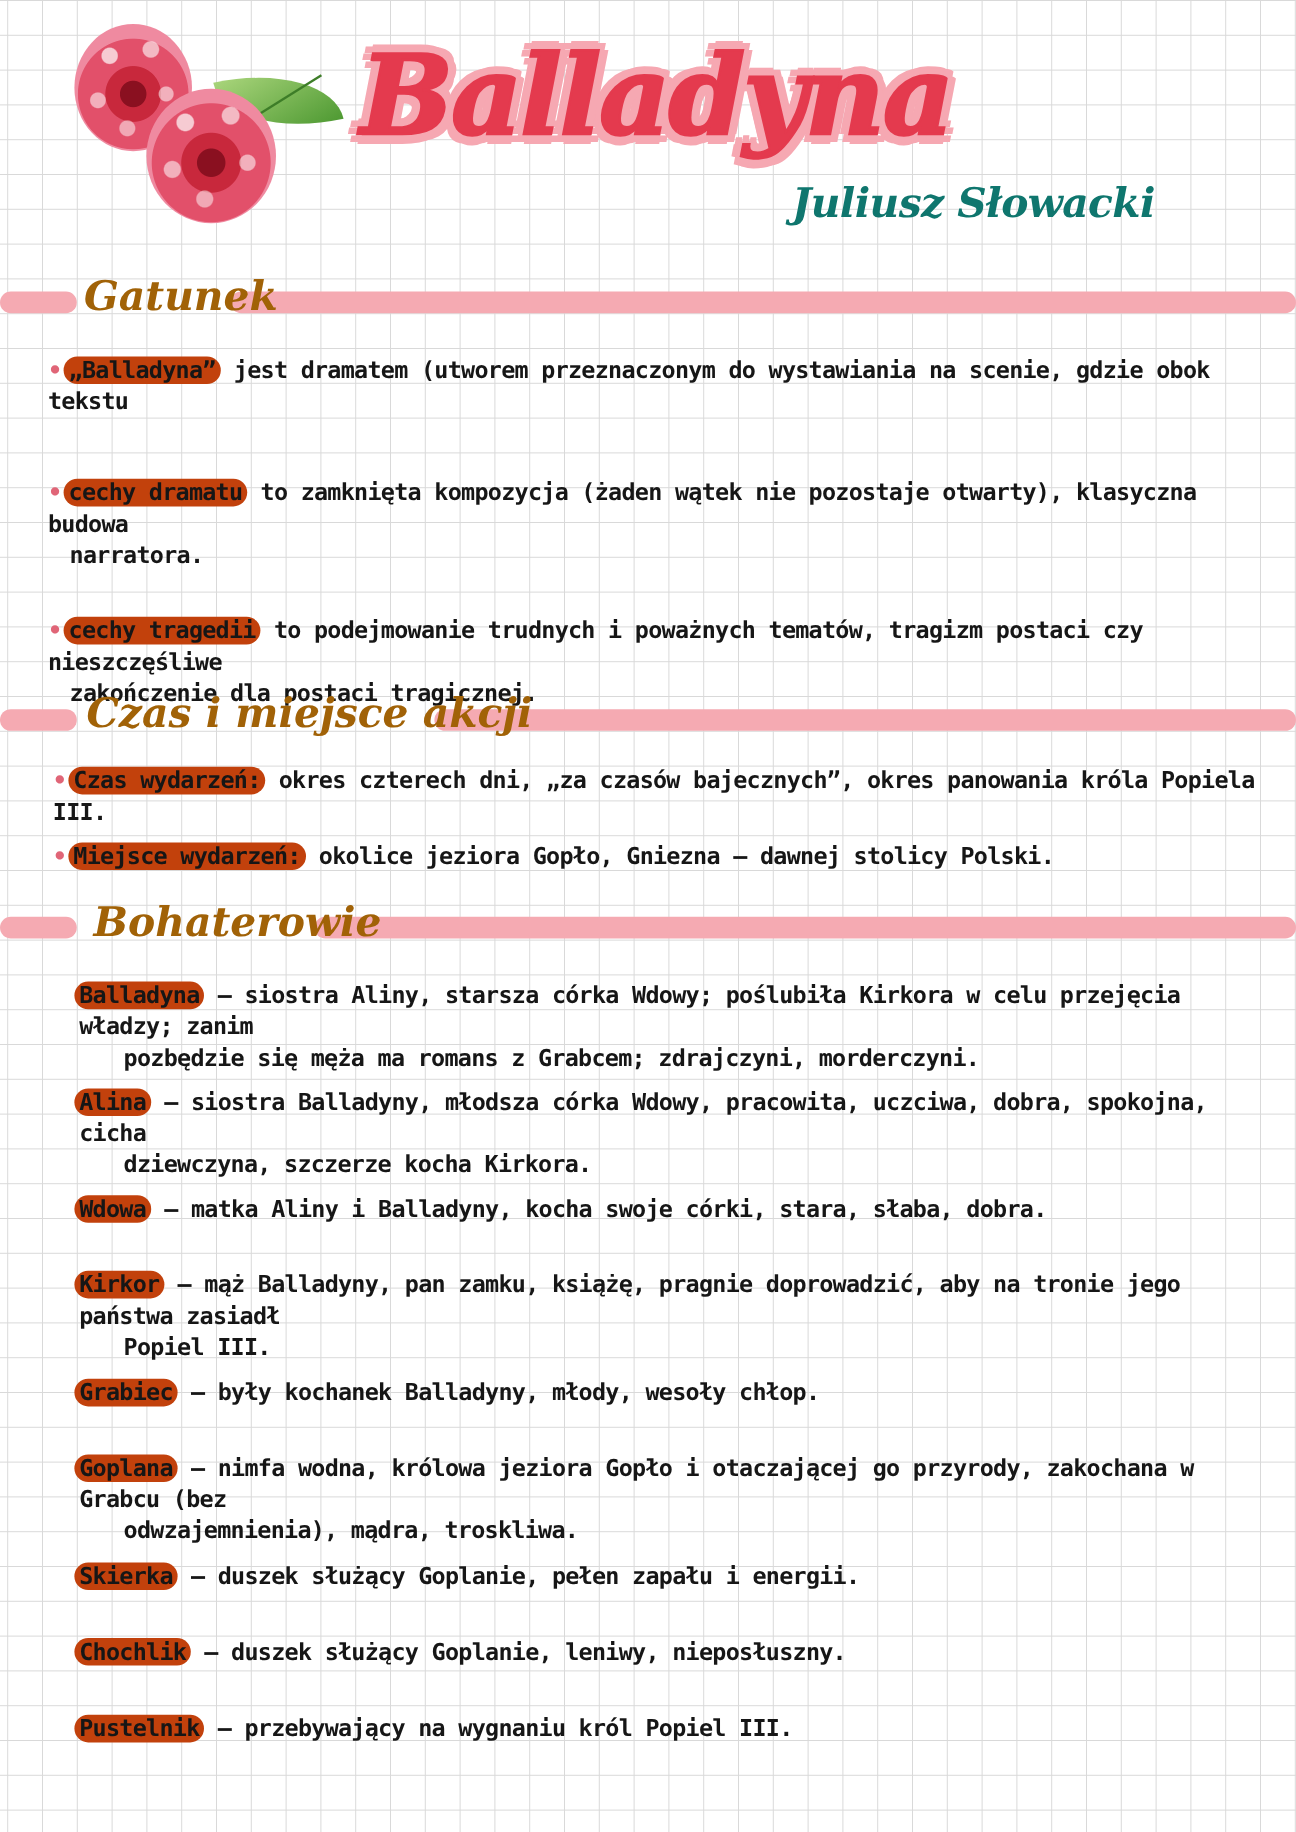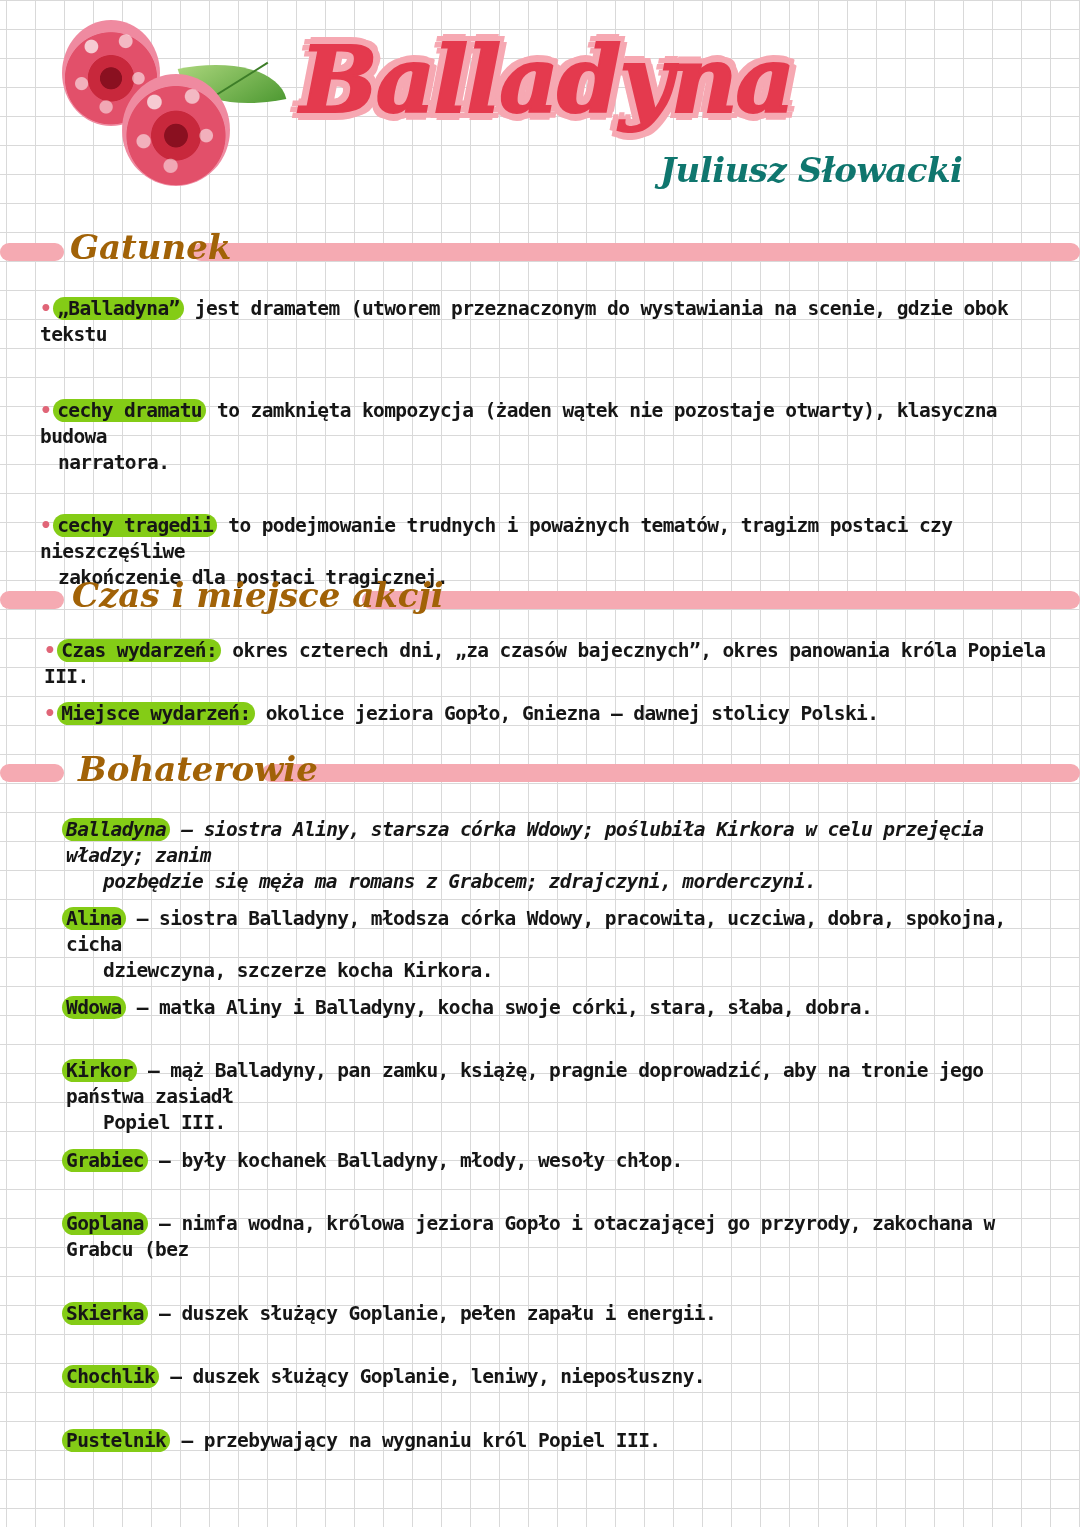--- a/index.html
+++ b/index.html
@@ -50,21 +50,21 @@
 
   
   .bar { position: absolute; height: 18px; background: #f5aab2; border-radius: 9px; }
   .section-title {
     position: absolute; font-family: "DejaVu Serif", serif; font-style: italic; font-weight: bold;
     font-size: 34px; color: #a16207; line-height: 1; background: transparent; padding: 0 6px;
   }
 
   
   .para { position: absolute; font-size: 19.5px; font-weight: bold; line-height: 26px; letter-spacing: -0.6px; }
-  .hl { background: #84cc16; border-radius: 12px; padding: 0 4px; margin-left: -4px; }
+  .hl { background: #c2410c; border-radius: 12px; padding: 0 4px; margin-left: -4px; }
   .bullet { color: #e06577; margin-right: 6px; font-weight: bold; }
   .indent { display: block; padding-left: 37px; }
   .char { position: absolute; left: 66px; width: 990px; font-size: 19.5px; font-weight: bold;
     line-height: 26px; letter-spacing: -0.6px; }
 </style>
 </head>
 <body>
 
 <div>
   <div class="berry" style="left:62px;top:20px;width:98px;height:106px;"></div>
@@ -102,21 +102,21 @@
 </div>
 
 <div class="para" style="left:44px;top:701px;width:1020px;">
   <span class="bullet">•</span><span class="hl">Miejsce wydarzeń:</span><span> okolice jeziora Gopło, Gniezna – dawnej stolicy Polski.</span>
 </div>
 
 <div class="bar" style="left:0;top:764px;width:64px;"></div>
 <div class="bar" style="left:262px;top:764px;width:818px;"></div>
 <div class="section-title" style="left:72px;top:752px;">Bohaterowie</div>
 
-<div class="char" style="top:817px;font-style:italic;">
+<div class="char" style="top:817px;">
   <span class="hl">Balladyna</span><span> – siostra Aliny, starsza córka Wdowy; poślubiła Kirkora w celu przejęcia władzy; zanim</span>
   <span class="indent">pozbędzie się męża ma romans z Grabcem; zdrajczyni, morderczyni.</span>
 </div>
 
 <div class="char" style="top:906px;">
   <span class="hl">Alina</span><span> – siostra Balladyny, młodsza córka Wdowy, pracowita, uczciwa, dobra, spokojna, cicha</span>
   <span class="indent">dziewczyna, szczerze kocha Kirkora.</span>
 </div>
 
 <div class="char" style="top:995px;">
@@ -127,20 +127,21 @@
   <span class="hl">Kirkor</span><span> – mąż Balladyny, pan zamku, książę, pragnie doprowadzić, aby na tronie jego państwa zasiadł</span>
   <span class="indent">Popiel III.</span>
 </div>
 
 <div class="char" style="top:1148px;">
   <span class="hl">Grabiec</span><span> – były kochanek Balladyny, młody, wesoły chłop.</span>
 </div>
 
 <div class="char" style="top:1211px;">
   <span class="hl">Goplana</span><span> – nimfa wodna, królowa jeziora Gopło i otaczającej go przyrody, zakochana w Grabcu (bez</span>
+  <span class="indent">odwzajemnienia), mądra, troskliwa.</span>
 </div>
 
 <div class="char" style="top:1301px;">
   <span class="hl">Skierka</span><span> – duszek służący Goplanie, pełen zapału i energii.</span>
 </div>
 
 <div class="char" style="top:1364px;">
   <span class="hl">Chochlik</span><span> – duszek służący Goplanie, leniwy, nieposłuszny.</span>
 </div>
 

